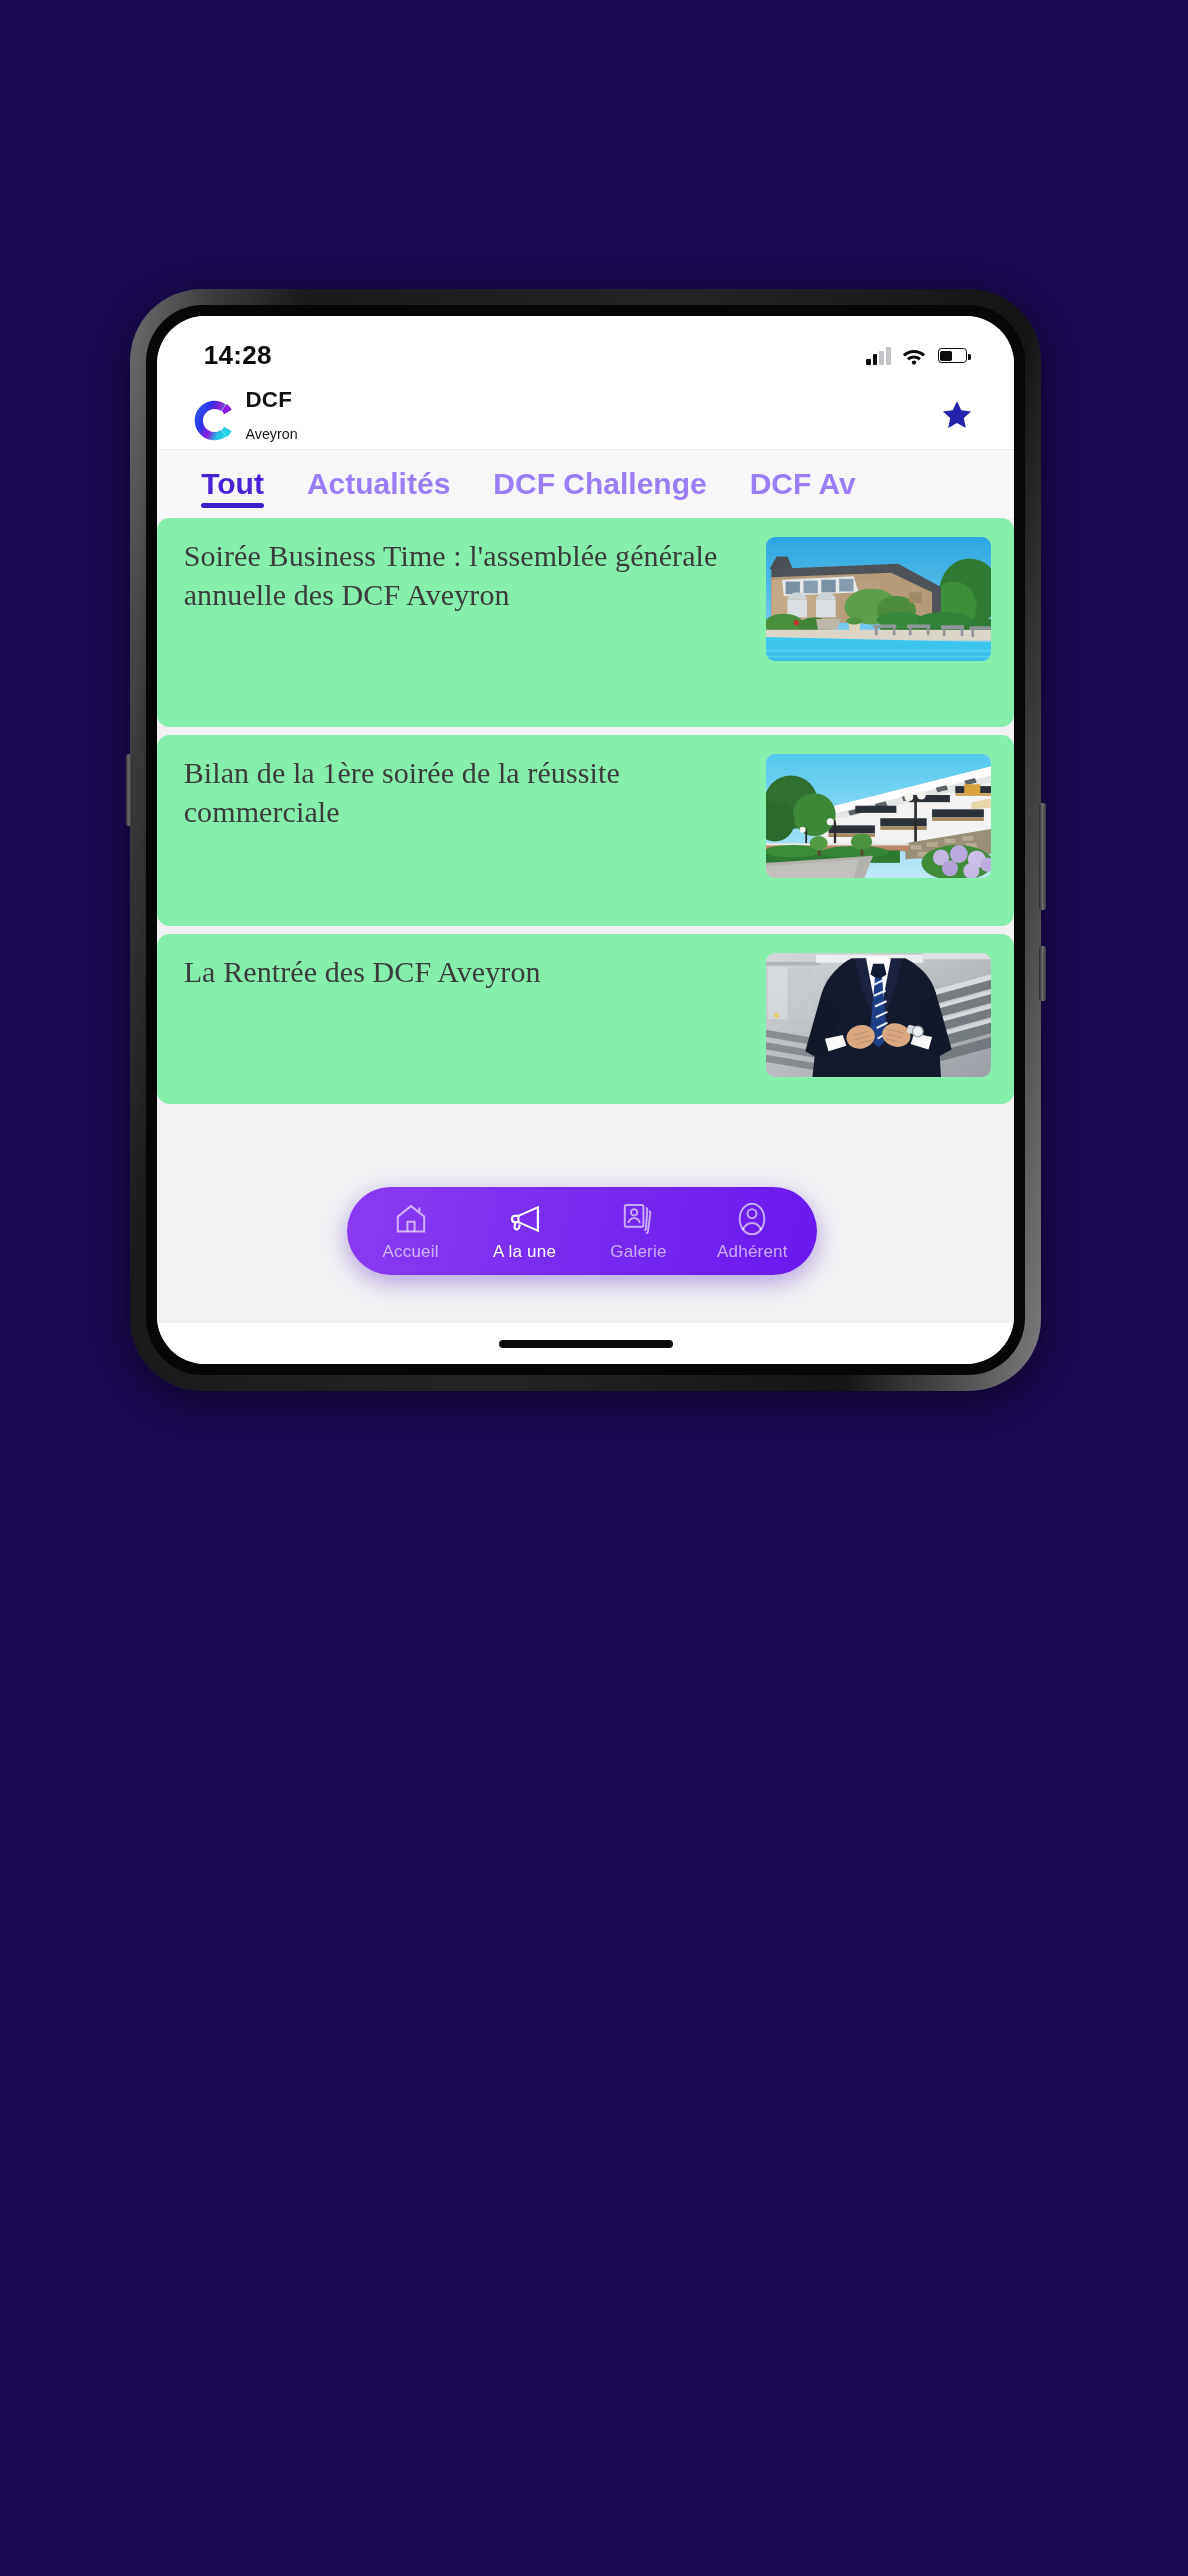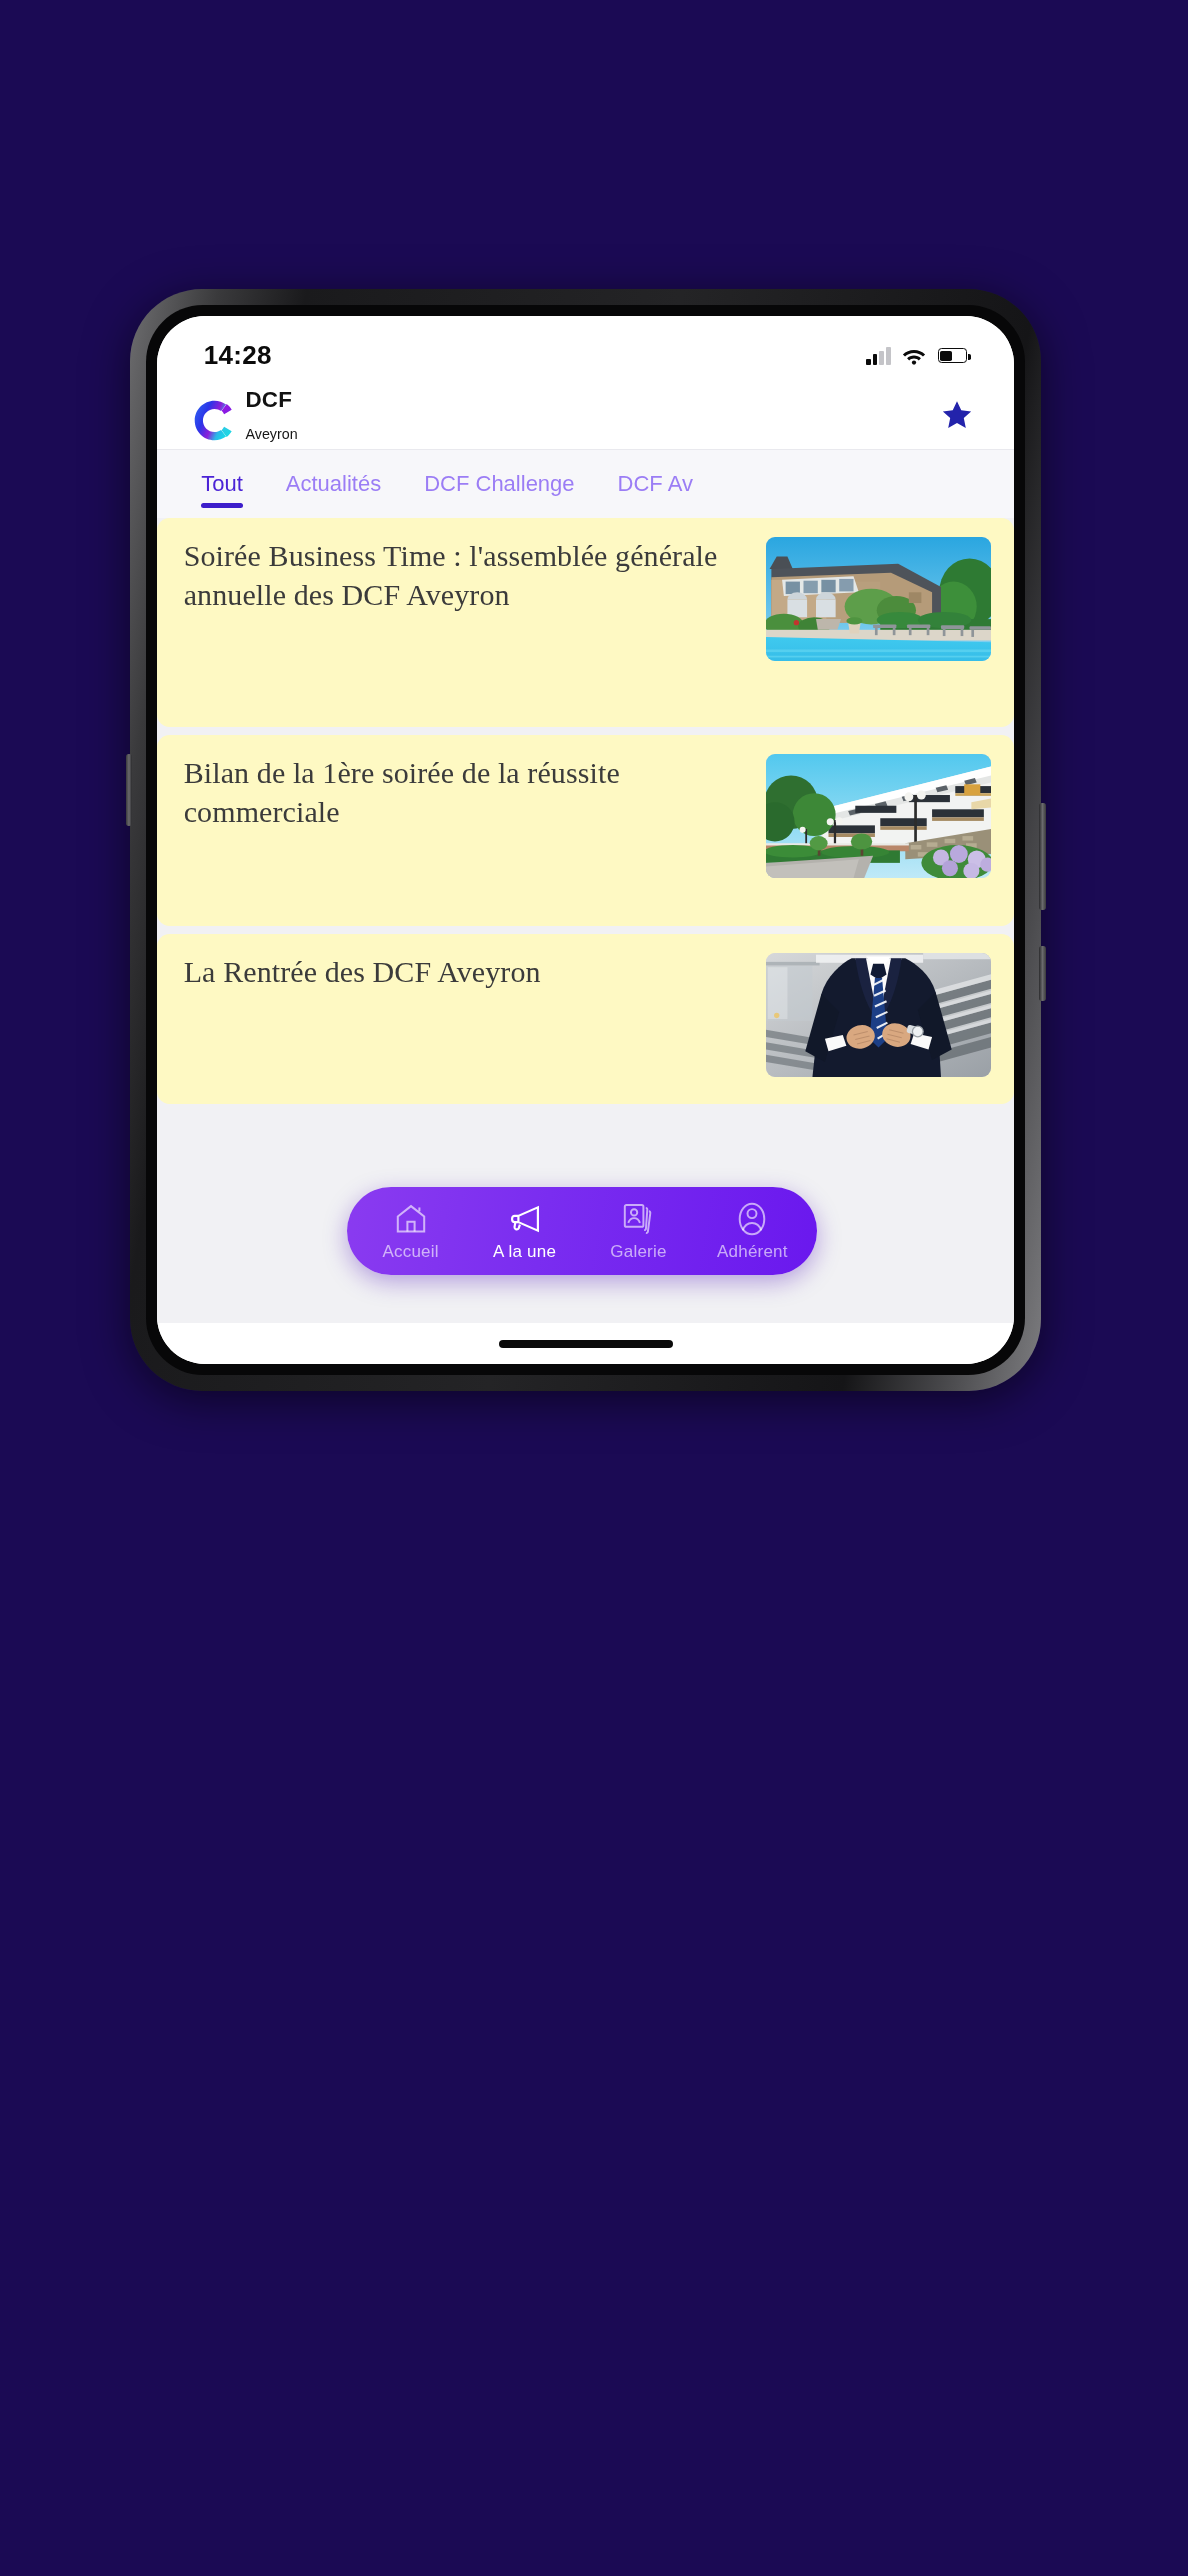--- a/index.html
+++ b/index.html
@@ -86,34 +86,35 @@
     flex:0 0 68px; height:68px;
     display:flex; align-items:stretch;
     background:#f7f7fa;
     padding-left:23px;
     overflow:hidden;
   }
   .tab{
     position:relative;
     display:flex; align-items:center; justify-content:center;
     padding:0 21.5px;
-    font-size:22px; color:#9b7df5; white-space:nowrap;
+    font-size:30px; color:#9b7df5; white-space:nowrap;
     font-family:"Liberation Sans", sans-serif;
+    font-weight:bold;
   }
   .tab.active{ color:#4b23d6; }
   .tab.active::after{
     content:""; position:absolute; left:21.5px; right:21.5px; bottom:9.8px;
     height:4.5px; background:#3d1ecb; border-radius:2.7px;
   }
 
   
   .feed{ flex:1 1 auto; background:#f1f1f4; overflow:hidden; position:relative; }
 
   .card{
-    background:#fef9c3;
+    background:#86efac;
     border-radius:12.5px;
     margin:0 0 8px 0;
     padding:19.7px 23px 19.7px 27px;
     display:flex; gap:19.7px; align-items:flex-start;
   }
   .card .ctitle{
     flex:1 1 auto;
     font-family:"Liberation Serif", serif;
     font-size:30px; line-height:1.29; color:#3b3b3b;
     letter-spacing:0.1px;

